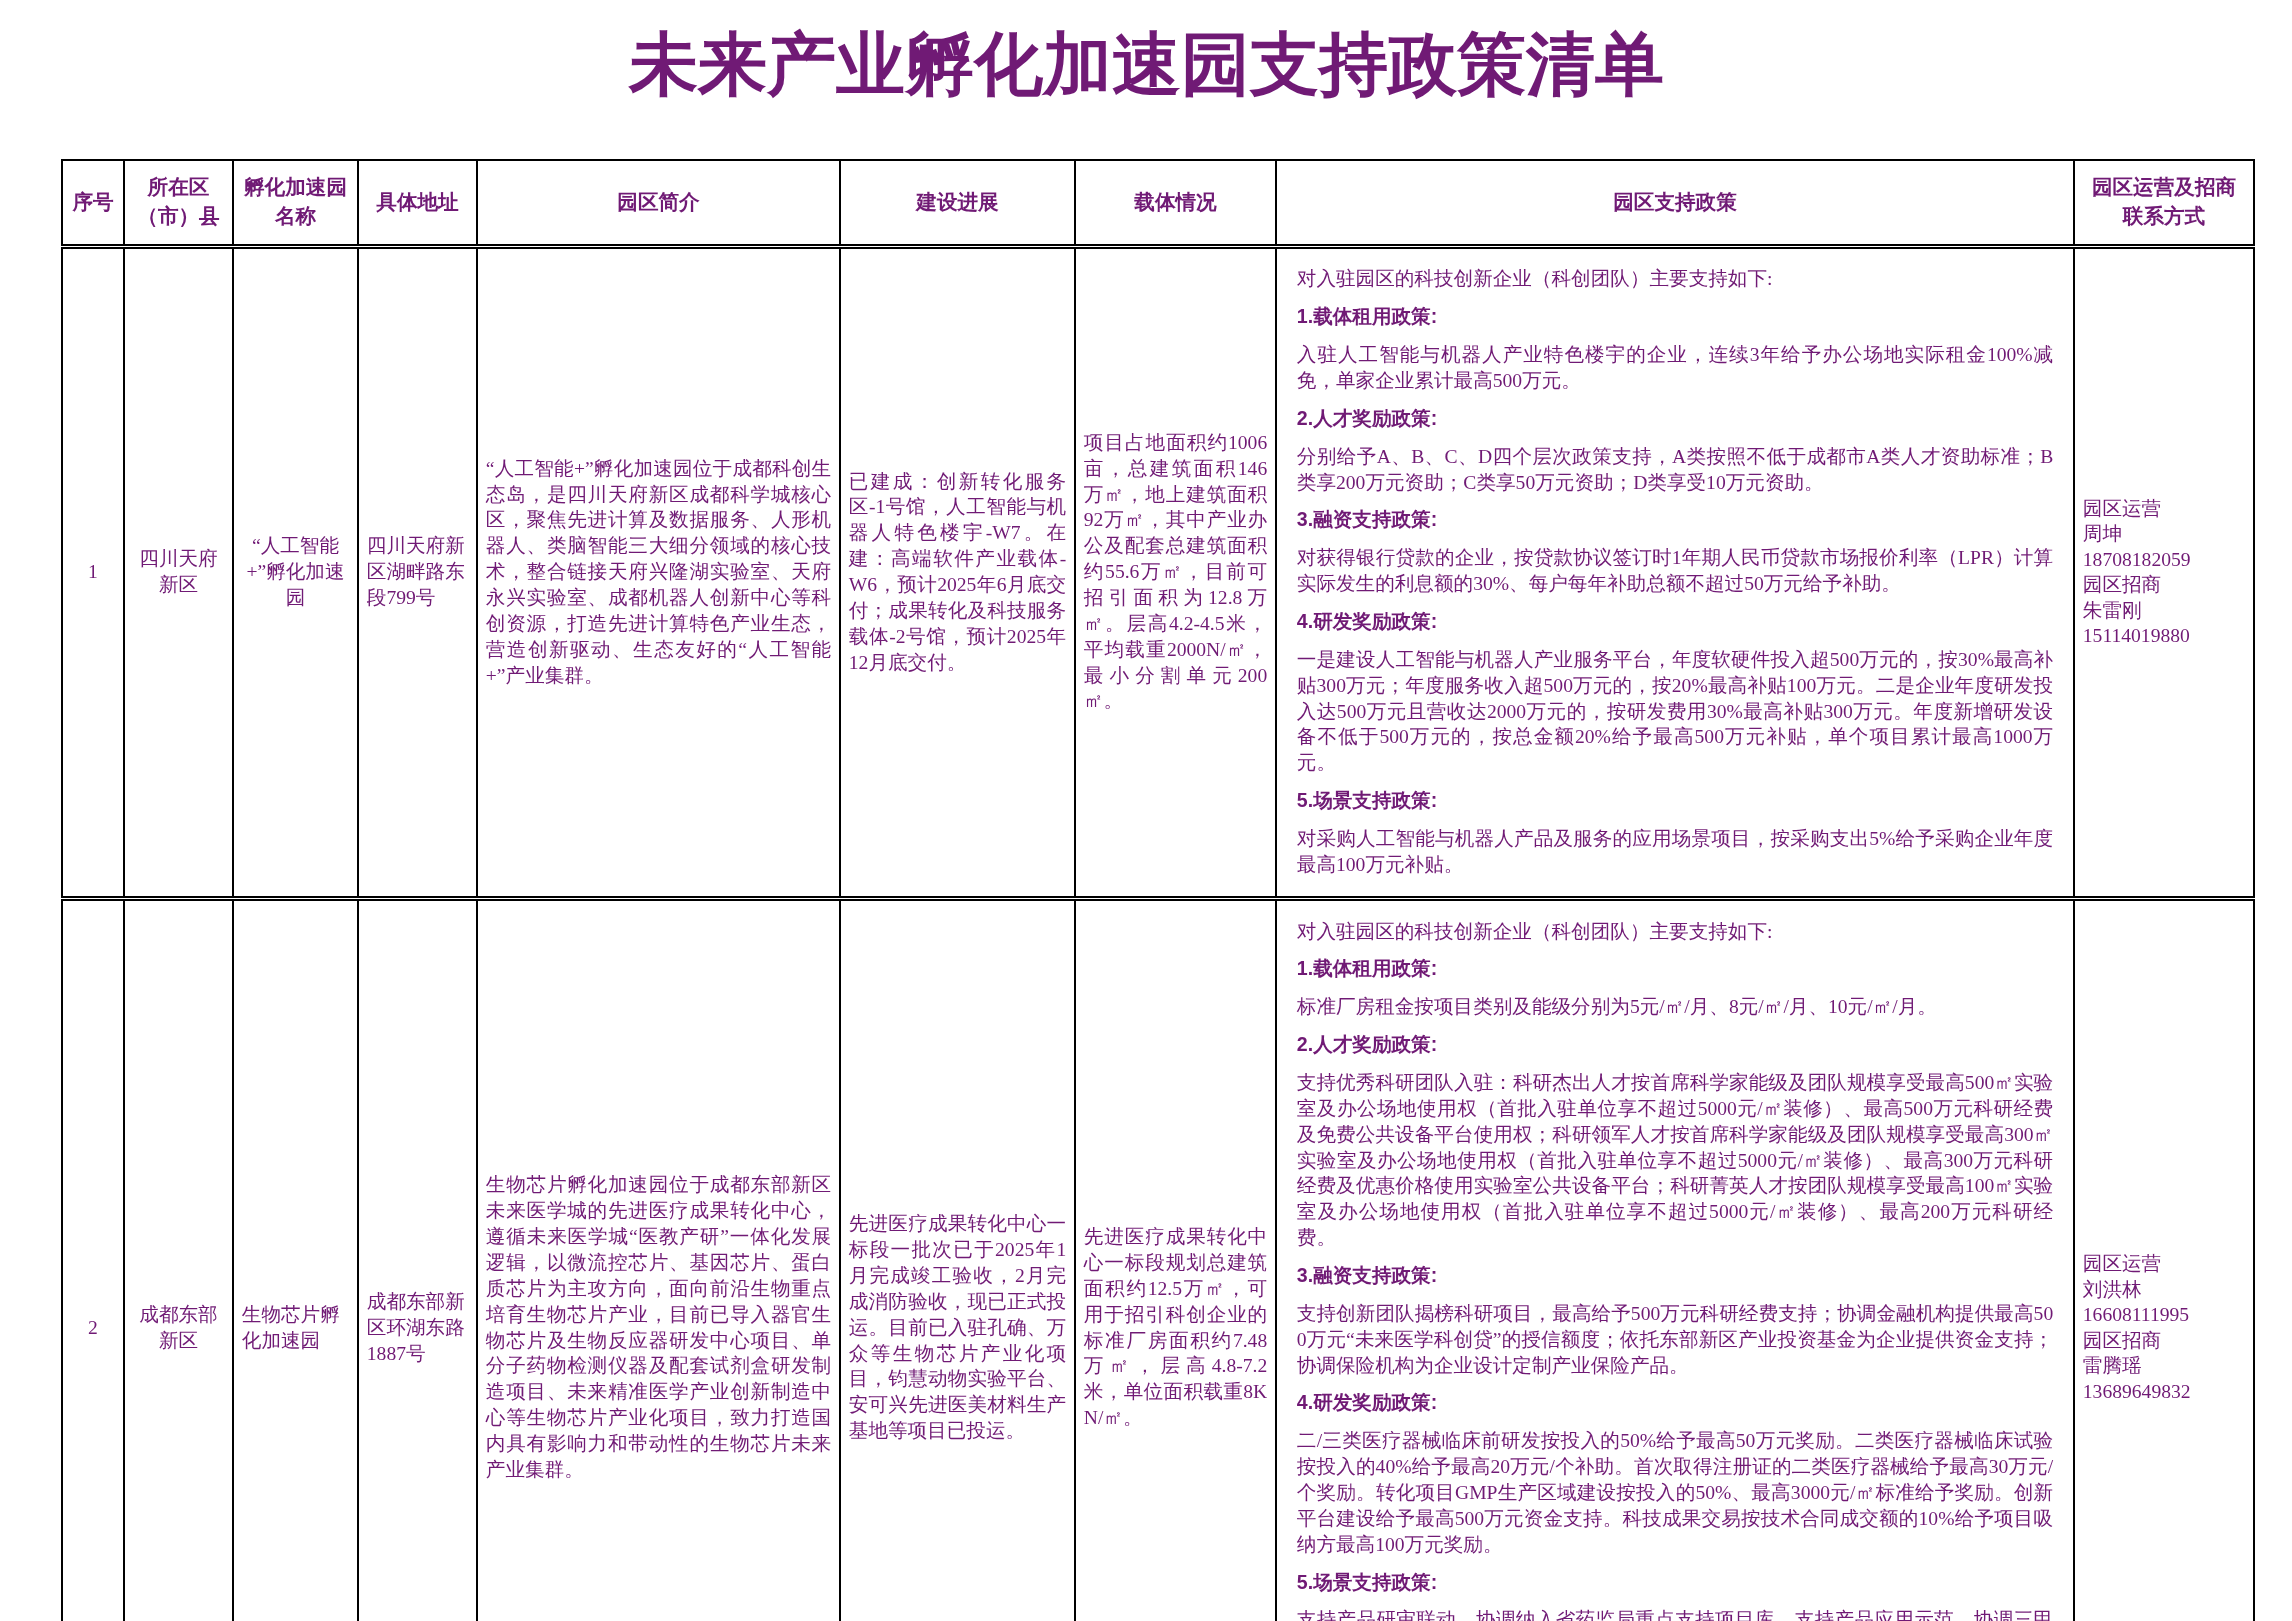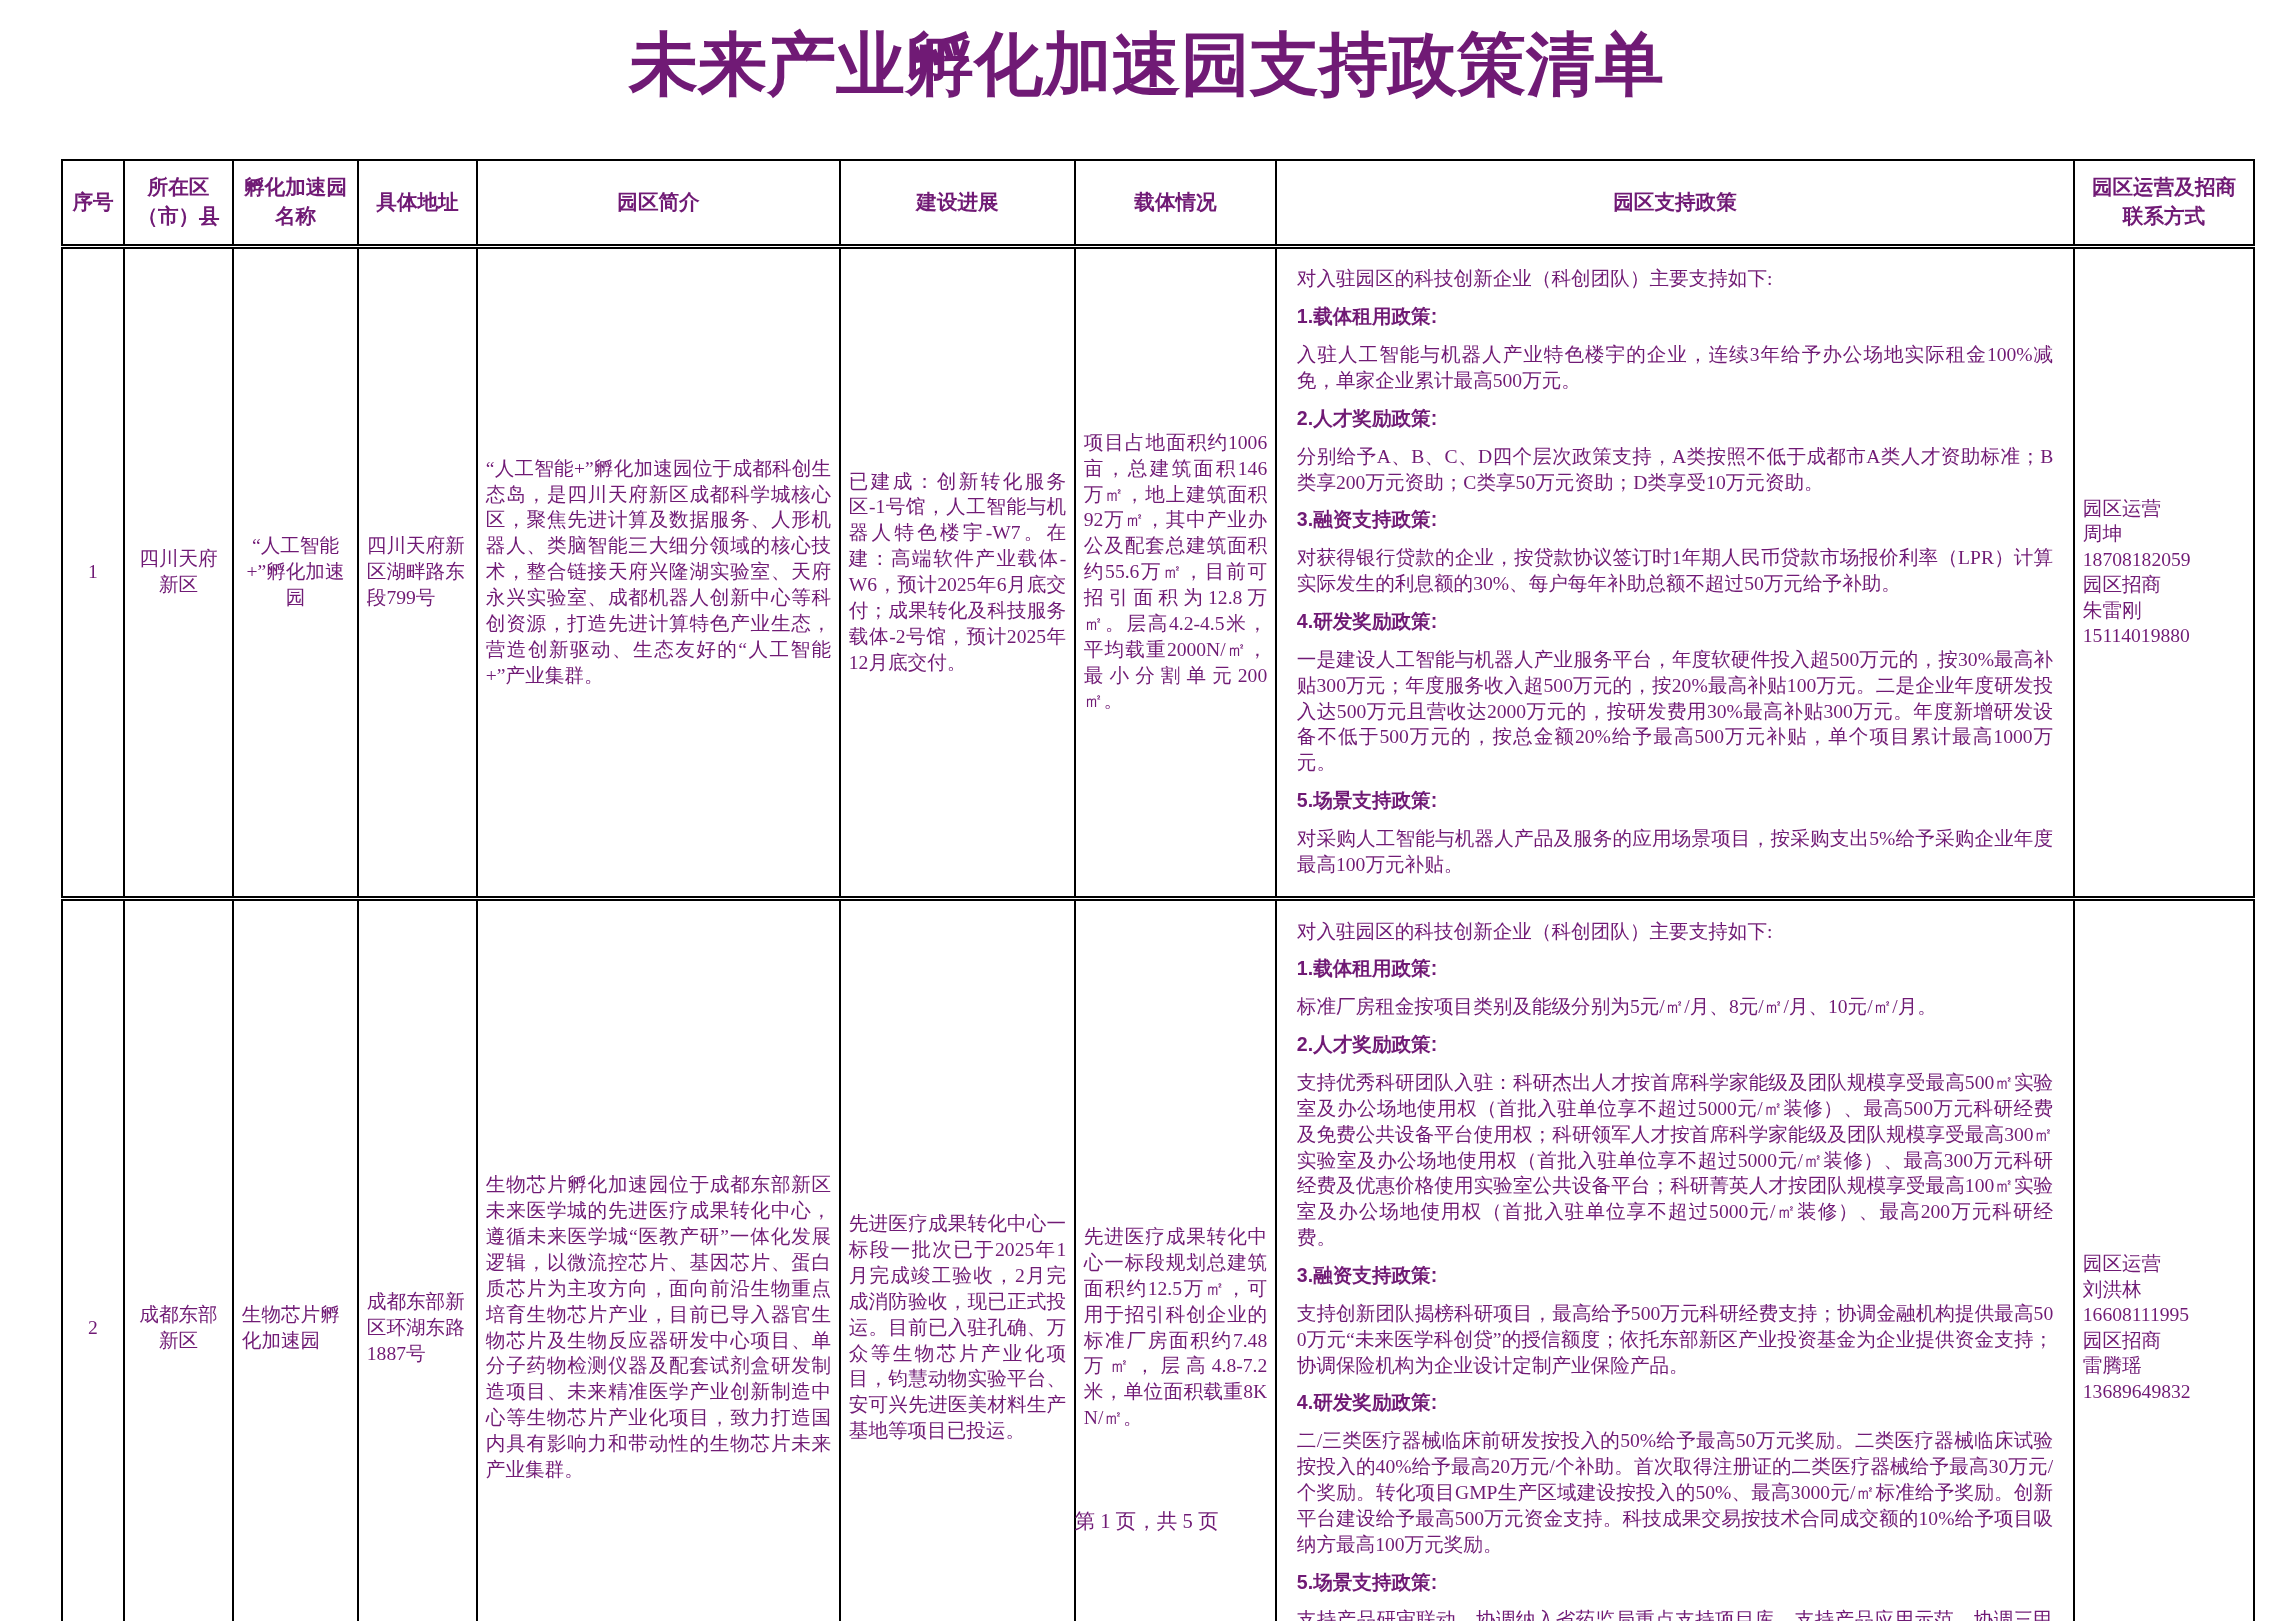--- a/index.html
+++ b/index.html
@@ -159,16 +159,15 @@
           <div>刘洪林</div>
           <div>16608111995</div>
           <div>园区招商</div>
           <div>雷腾瑶</div>
           <div>13689649832</div>
         </td>
       </tr>
     </tbody>
   </table>
 
-  <div class="page-footer">第 1 页，共 5 页</div>
 
 </div>
 
 
 </body></html>

